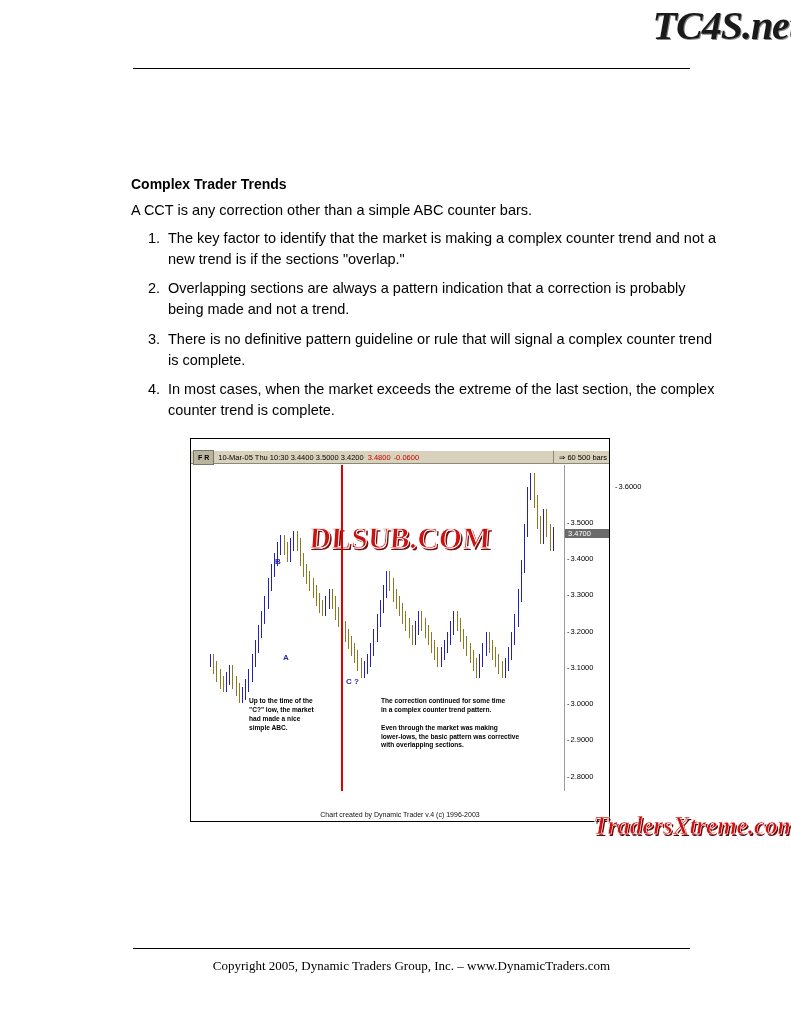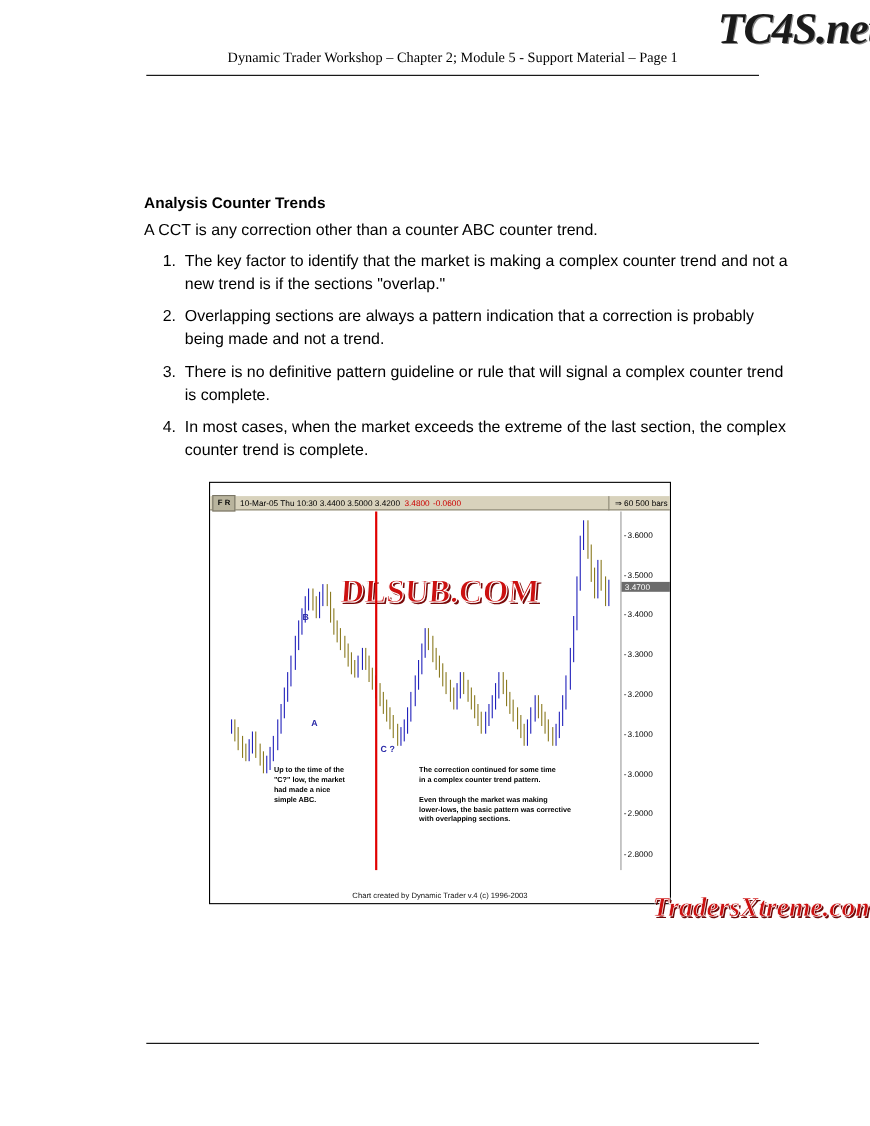--- a/index.html
+++ b/index.html
@@ -280,26 +280,25 @@
     white-space: nowrap;
   }
 </style>
 </head>
 <body>
 
 <div class="page">
 
   <div class="tc4s-watermark">TC4S.net</div>
 
-  <div class="header-text">Dynamic Trader Workshop – Chapter 2; Module 5 - Support Material – Page 1</div>
   <div class="header-rule"></div>
 
 
-  <div class="section-head">Analysis Counter Trends</div>
-  <div class="intro">A CCT is any correction other than a counter ABC counter trend.</div>
+  <div class="section-head">Complex Trader Trends</div>
+  <div class="intro">A CCT is any correction other than a simple ABC counter bars.</div>
 
   <ol class="points">
     <li>The key factor to identify that the market is making a complex counter trend and not a new trend is if the sections "overlap."</li>
     <li>Overlapping sections are always a pattern indication that a correction is probably being made and not a trend.</li>
     <li>There is no definitive pattern guideline or rule that will signal a complex counter trend is complete.</li>
     <li>In most cases, when the market exceeds the extreme of the last section, the complex counter trend is complete.</li>
   </ol>
 
   <div class="figure">
 
@@ -421,21 +420,21 @@
         <div class="bar" style="left: 347.981px; top: 51.4356px; height: 27.5289px; background: rgb(138, 122, 32);"></div>
         <div class="bar" style="left: 351.185px; top: 44.1911px; height: 34.7733px; background: rgb(34, 34, 187);"></div>
         <div class="bar" style="left: 354.389px; top: 44.1911px; height: 27.5289px; background: rgb(138, 122, 32);"></div>
         <div class="bar" style="left: 357.593px; top: 58.68px; height: 27.5289px; background: rgb(138, 122, 32);"></div>
         <div class="bar" style="left: 360.796px; top: 62.3022px; height: 23.9067px; background: rgb(34, 34, 187);"></div>
       </div>
 
     <div class="vline" id="vline" style="left: 150.352px;"></div>
 
     <div class="price-axis" id="price-axis">
-        <div class="tick" style="top: 16.7333px;">3.6000</div>
+        <div class="tick" style="top: 16.7333px; margin-left: 48px;">3.6000</div>
         <div class="tick" style="top: 52.9556px;">3.5000</div>
         <div class="tick" style="top: 89.1778px;">3.4000</div>
         <div class="tick" style="top: 125.4px;">3.3000</div>
         <div class="tick" style="top: 161.622px;">3.2000</div>
         <div class="tick" style="top: 197.844px;">3.1000</div>
         <div class="tick" style="top: 234.067px;">3.0000</div>
         <div class="tick" style="top: 270.289px;">2.9000</div>
         <div class="tick" style="top: 306.511px;">2.8000</div>
         <div class="current" style="top: 63.8222px;">3.4700</div>
       </div>
@@ -454,16 +453,17 @@
     <div class="chart-note" style="left:190px; top:258px; width:215px;">The correction continued for some time
 in a complex counter trend pattern.
 
 Even through the market was making
 lower-lows, the basic pattern was corrective
 with overlapping sections.</div>
 
   </div>
 
   <div class="footer-rule"></div>
+  <div class="footer-text">Copyright 2005, Dynamic Traders Group, Inc. – www.DynamicTraders.com</div>
 
   <div class="tx-watermark">TradersXtreme.com</div>
 
 </div>
 
 </body></html>

